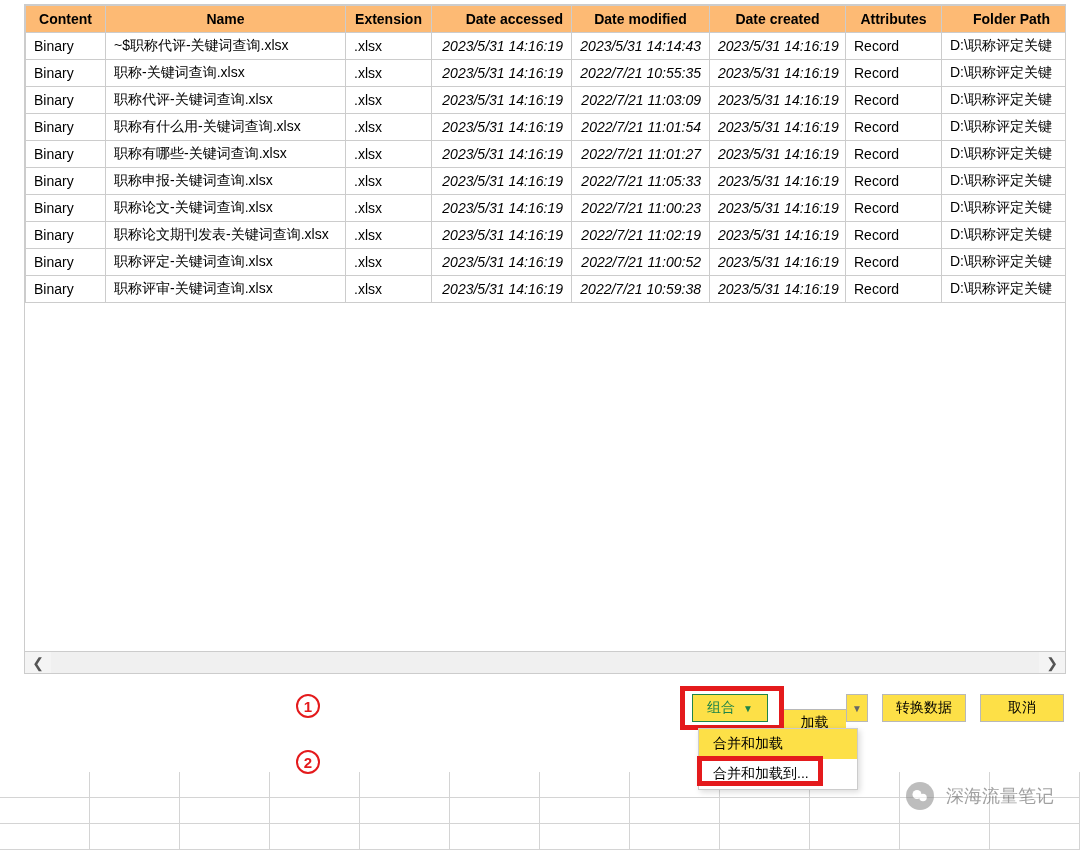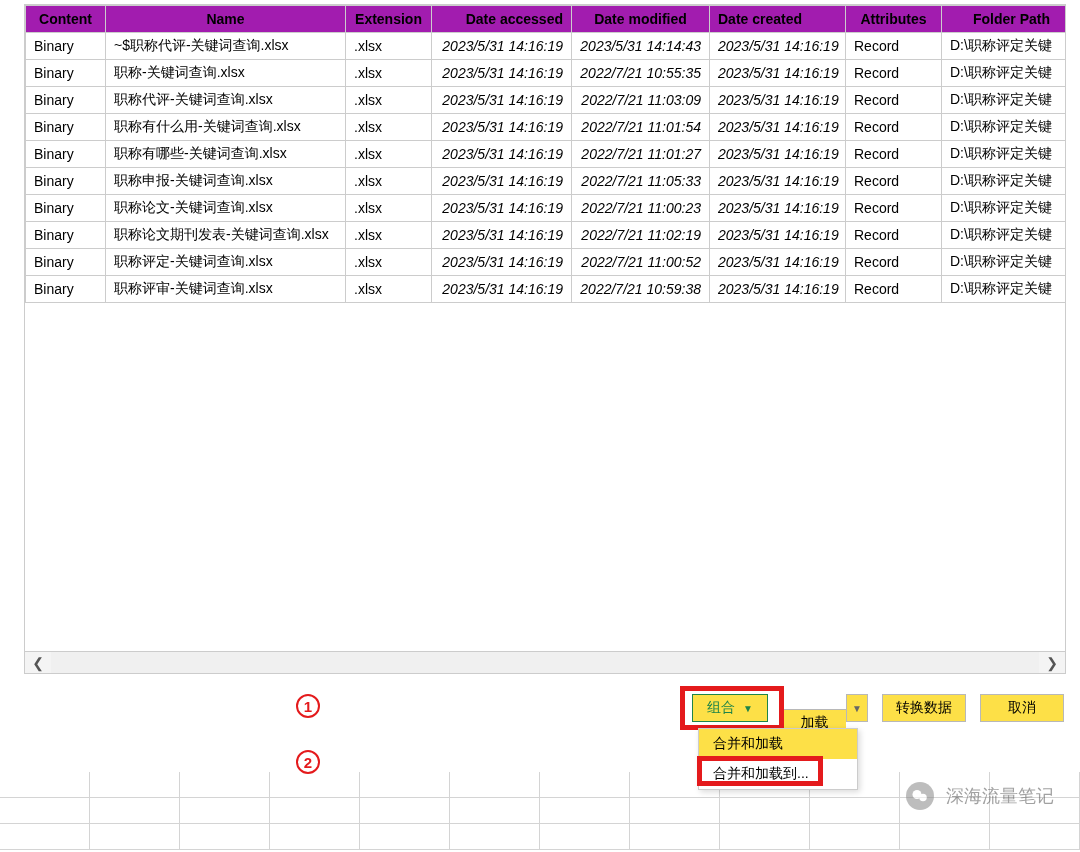--- a/index.html
+++ b/index.html
@@ -28,28 +28,28 @@
     }
     table { border-collapse: collapse; width: 100%; table-layout: fixed; }
     th, td {
       border: 1px solid #cccccc;
       padding: 4px 8px;
       height: 27px;
       white-space: nowrap;
       overflow: hidden;
       text-overflow: clip;
     }
-    th { text-align: center; font-weight: bold; background: #a21caf; }
+    th { text-align: center; font-weight: bold; background: #fdba74; }
     td { text-align: left; }
     .col-content { width: 80px; }
     .col-name { width: 240px; }
     .col-ext { width: 86px; }
     .col-da { width: 140px; text-align: right; font-style: italic; }
     .col-dm { width: 138px; font-style: italic; }
-    .col-dc { width: 136px; text-align: left; font-style: italic; }
+    .col-dc { width: 136px; text-align: center; font-style: italic; }
     .col-attr { width: 96px; }
     .col-folder { width: 140px; }
     td.col-da, td.col-dm, td.col-dc { font-style: italic; text-align: right; }
     .table-body-area { flex: 1; overflow: hidden; }
     .hscroll {
       display: flex;
       align-items: center;
       height: 22px;
       border-top: 1px solid #cccccc;
       background: #f4f4f4;

